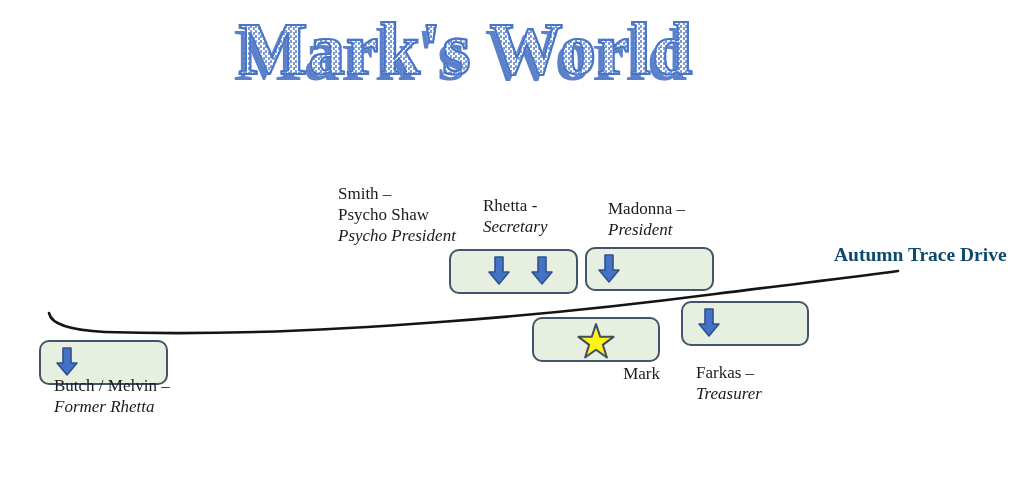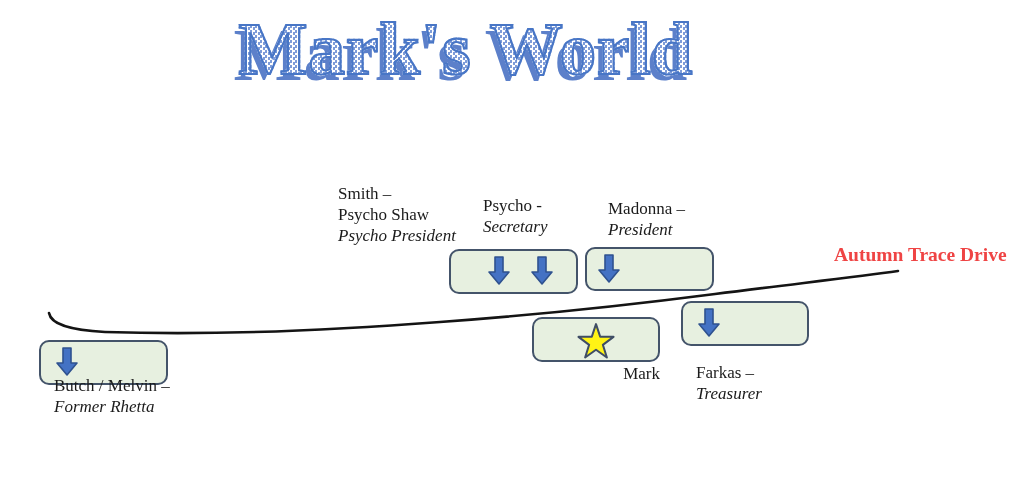--- a/index.html
+++ b/index.html
@@ -39,21 +39,21 @@
   
   .road-svg { position:absolute; left:0; top:0; z-index:2; pointer-events:none; }
 
   
   .lbl { position:absolute; z-index:3; font-size:17px; line-height:21px; white-space:nowrap; }
   .lbl .role { font-style:italic; }
   .lbl div { white-space:nowrap; }
   .lbl-center { text-align:right; }
   .street-label {
     position:absolute; z-index:3; font-weight:bold; font-size:19.5px;
-    color:#ef4444; white-space:nowrap;
+    color:#0c4a6e; white-space:nowrap;
   }
 </style>
 </head>
 <body>
 
 <div id="slide">
 
   <div class="title-wrap">
     <span class="title-layer title-shadow">Mark's World</span>
     <span class="title-layer title-text">Mark's World</span>
@@ -96,21 +96,21 @@
     <path d="M 49 313 C 51 324, 68 330, 105 332 C 195 335, 310 332, 440 322 C 550 314, 630 305, 715 294 C 785 285, 855 277, 898 271" fill="none" stroke="#141414" stroke-width="2.6" stroke-linecap="round"></path>
   </svg>
 
   <div class="lbl" style="left:338px; top:183px;">
     <div>Smith –</div>
     <div>Psycho Shaw</div>
     <div class="role">Psycho President</div>
   </div>
 
   <div class="lbl" style="left:483px; top:195px;">
-    <div>Psycho -</div>
+    <div>Rhetta -</div>
     <div class="role">Secretary</div>
   </div>
 
   <div class="lbl" style="left:608px; top:198px;">
     <div>Madonna –</div>
     <div class="role">President</div>
   </div>
 
   <div class="lbl" style="left:696px; top:362px;">
     <div>Farkas –</div>

